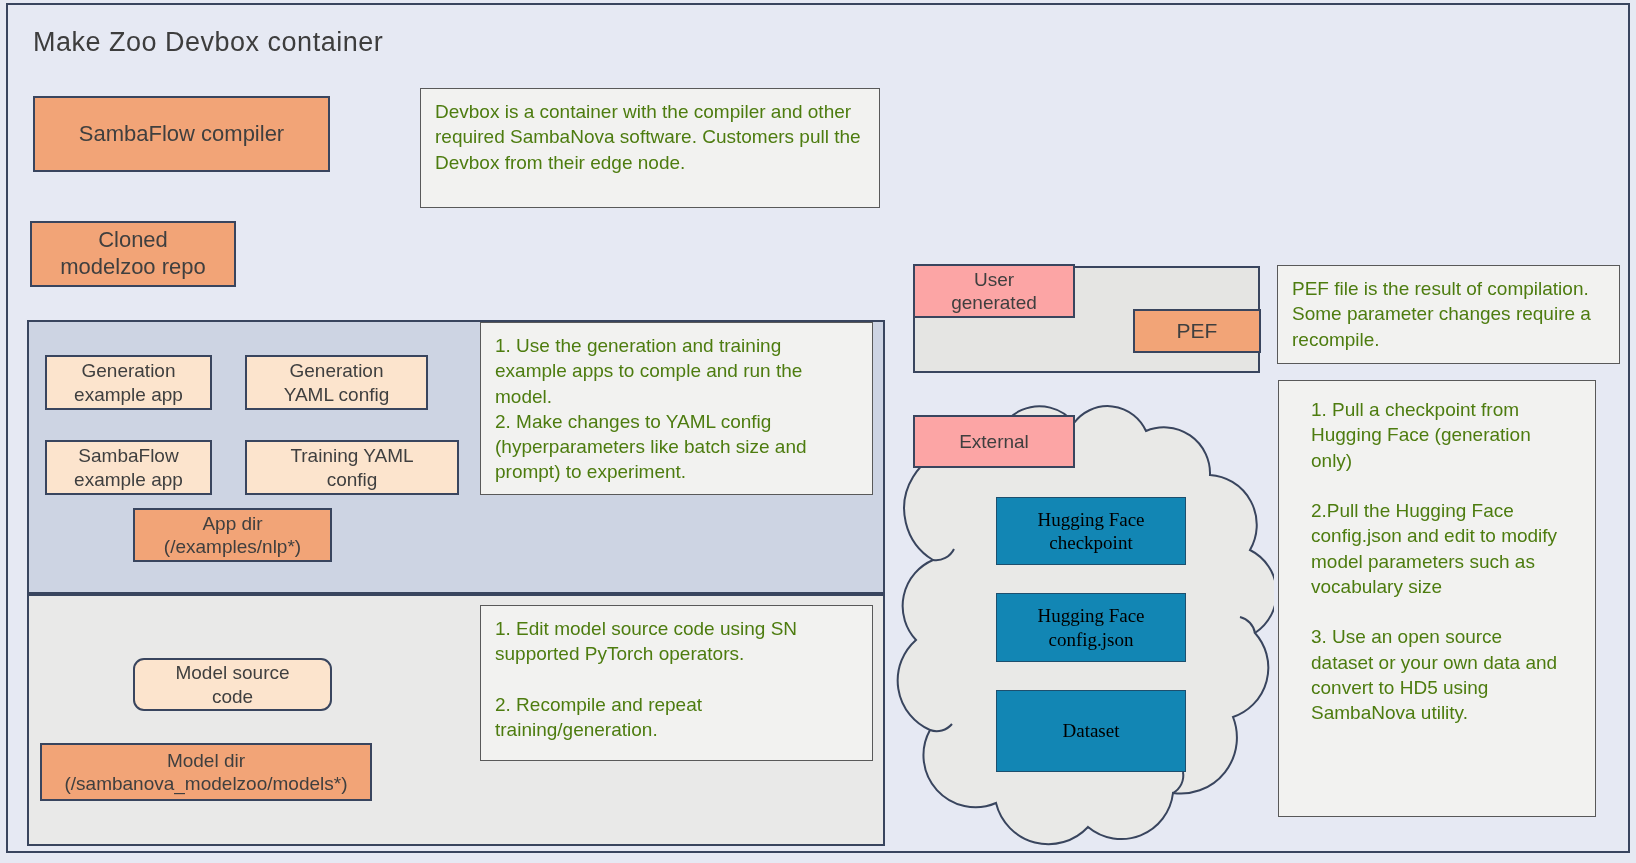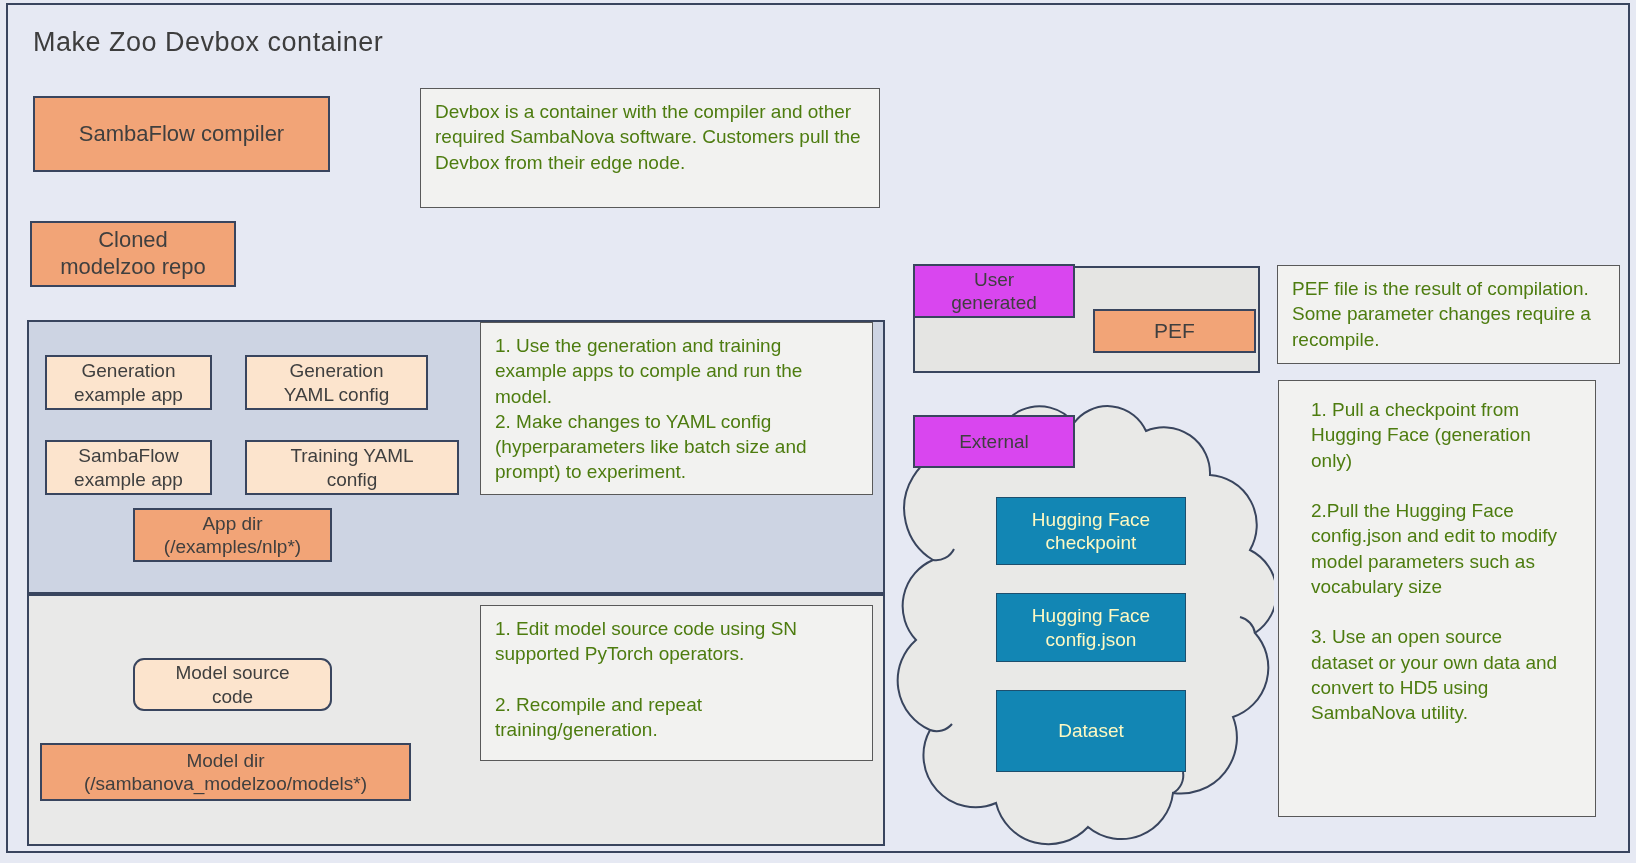--- a/index.html
+++ b/index.html
@@ -24,22 +24,22 @@
     position:absolute;
     display:flex;align-items:center;justify-content:center;
     text-align:center;
     border:2px solid #39455e;
     box-sizing:border-box;
     white-space:pre-line;
     line-height:1.22;
   }
   .orange{background:#f2a477;}
   .peach{background:#fce4cd;}
-  .blue{background:#d946ef;}
-  .teal{background:#1286b4;color:#fef9c3;border:1.5px solid #1d4f6e;}
+  .blue{background:#fca5a5;}
+  .teal{background:#1286b4;color:#000000;border:1.5px solid #1d4f6e;font-family:Liberation Serif, serif;}
   .section{
     position:absolute;border:2px solid #39455e;box-sizing:border-box;
   }
   .note{
     position:absolute;
     background:#f2f2f0;
     border:1.5px solid #595959;
     box-sizing:border-box;
     font-size:19px;line-height:1.33;
     padding:10px 14px;
@@ -80,31 +80,31 @@
   <div class="box orange lbl19" style="left:133px;top:508px;width:199px;height:54px;">App dir
 (/examples/nlp*)</div>
 
   <div class="note" style="left:480px;top:322px;width:393px;height:173px;">1. Use the generation and training example apps to comple and run the model.
 2. Make changes to YAML config (hyperparameters like batch size and prompt) to experiment.</div>
 
   <div class="section" style="left:27px;top:594px;width:858px;height:252px;background:#e9e9e8;"></div>
 
   <div class="box peach lbl19" style="left:133px;top:658px;width:199px;height:53px;border-radius:11px;">Model source
 code</div>
-  <div class="box orange lbl19" style="left:40px;top:743px;width:371px;height:58px;">Model dir
+  <div class="box orange lbl19" style="left:40px;top:743px;width:332px;height:58px;">Model dir
 (/sambanova_modelzoo/models*)</div>
 
   <div class="note" style="left:480px;top:605px;width:393px;height:156px;">1. Edit model source code using SN supported PyTorch operators.
 
 2. Recompile and repeat training/generation.</div>
 
   <div class="section" style="left:913px;top:266px;width:347px;height:107px;background:#e5e5e3;"></div>
   <div class="box blue lbl19" style="left:913px;top:264px;width:162px;height:54px;z-index:3;">User
 generated</div>
-  <div class="box orange lbl21" style="left:1093px;top:309px;width:163px;height:44px;z-index:3;">PEF</div>
+  <div class="box orange lbl21" style="left:1133px;top:309px;width:128px;height:44px;z-index:3;">PEF</div>
 
   <div class="note" style="left:1277px;top:265px;width:343px;height:99px;">PEF file is the result of compilation. Some parameter changes require a recompile.</div>
 
   <svg class="cloud-svg" width="396" height="480" viewBox="0 0 396 478">
     <path d="M 55 185
              A 56 56 0 0 1 118 82
              A 44 44 0 0 1 196 48
              A 42 42 0 0 1 268 56
              A 46 46 0 0 1 332 100
              A 50 50 0 0 1 372 175

